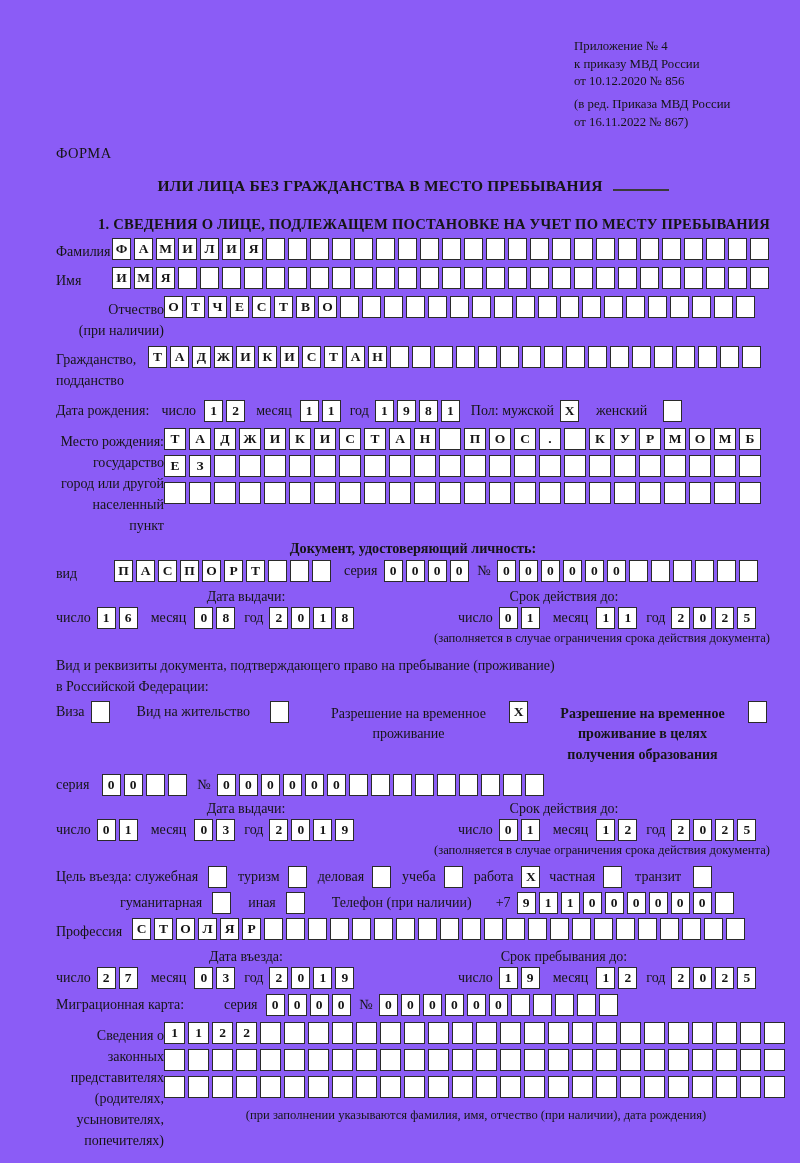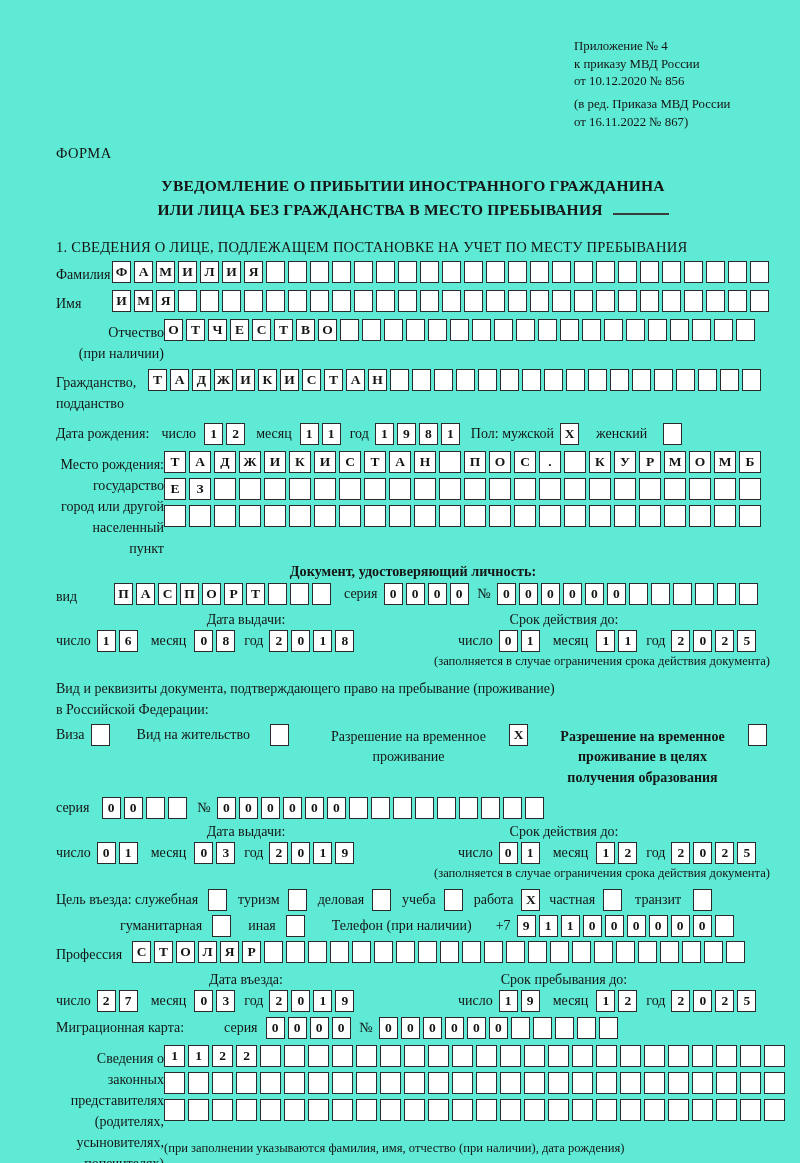--- a/index.html
+++ b/index.html
@@ -1,28 +1,28 @@
 <!DOCTYPE html>
 <html><head>
 <meta charset="utf-8">
 <style>
   html,body { margin:0; padding:0; background:#888; }
   .page {
     width:800px; height:1163px; box-sizing:border-box; margin:0 auto;
-    background:#5eead4; color:#151515;
+    background:#8b5cf6; color:#151515;
     padding:38px 30px 12px 56px;
     font-family:"Liberation Serif","DejaVu Serif",serif;
     font-size:14px; overflow:hidden;
   }
   .annex { margin-left:auto; width:196px; font-size:12.8px; line-height:1.38; }
   .annex .gap { height:5px; }
   .forma { text-align:left; font-weight:400; font-size:14.5px; margin:14px 4px 0 0; letter-spacing:.4px; }
   .title { text-align:center; font-weight:700; font-size:15.5px; line-height:1.5; margin-top:12px; letter-spacing:.2px; }
   .blank-line { display:inline-block; width:56px; height:13px; border-bottom:2px solid #3a3a3a; margin-left:10px; }
-  .sec-heading { font-weight:400; font-size:14.6px; margin-top:18px; text-align:left; letter-spacing:.2px; white-space:nowrap; }
+  .sec-heading { font-weight:700; font-size:14.6px; margin-top:18px; text-align:right; letter-spacing:.2px; white-space:nowrap; }
 
   .cells { display:flex; flex:0 0 auto; }
   .cell {
     box-sizing:border-box; flex:0 0 auto;
     width:19px; height:22px; margin-right:3px;
     border:1.6px solid #2a2a2a; background:#fff;
     text-align:center; font-size:13.5px; line-height:19px; font-weight:600;
   }
   .cell.w { width:22px; }
   .cell.m { width:21px; }
@@ -47,40 +47,39 @@
   .dg-head-r { text-align:center; padding-right:70px; }
   .dg-row { display:flex; align-items:flex-start; margin-top:2px; }
   .dcol-r .dg-row { padding-left:30px; }
   .dg-note { text-align:right; font-size:12.6px; margin-top:2px; }
 
   .para { margin-top:9px; line-height:1.55; }
   .visa-row { display:flex; align-items:flex-start; margin-top:3px; }
   .opt-label { text-align:center; line-height:1.45; }
   .wrap190 { width:186px; } .wrap200 { width:196px;font-weight:bold; }
 
-  .rep-note { font-size:12.6px; margin-top:20px; }
+  .rep-note { text-align:center; font-size:12.6px; margin-top:10px; }
 </style>
 </head>
 <body>
 
 <div class="page">
 
   <div class="annex">
     <div>Приложение № 4</div>
     <div>к приказу МВД России</div>
     <div>от 10.12.2020 № 856</div>
     <div class="gap"></div>
     <div>(в ред. Приказа МВД России</div>
     <div>от 16.11.2022 № 867)</div>
   </div>
 
   <div class="forma">ФОРМА</div>
 
   <div class="title">
-    <div>УВЕДОМЛЕНИЕ О ПРИБЫТИИ ИНОСТРАННОГО ГРАЖДАНИНА</div>
     <div><span>ИЛИ ЛИЦА БЕЗ ГРАЖДАНСТВА В МЕСТО ПРЕБЫВАНИЯ</span><span class="blank-line"></span></div>
   </div>
 
   <div class="sec-heading">1. СВЕДЕНИЯ О ЛИЦЕ, ПОДЛЕЖАЩЕМ ПОСТАНОВКЕ НА УЧЕТ ПО МЕСТУ ПРЕБЫВАНИЯ</div>
 
   <div class="frow">
     <div class="flabel w56">Фамилия</div>
     <div class="cells">
         <span class="cell">Ф</span>
         <span class="cell">А</span>

